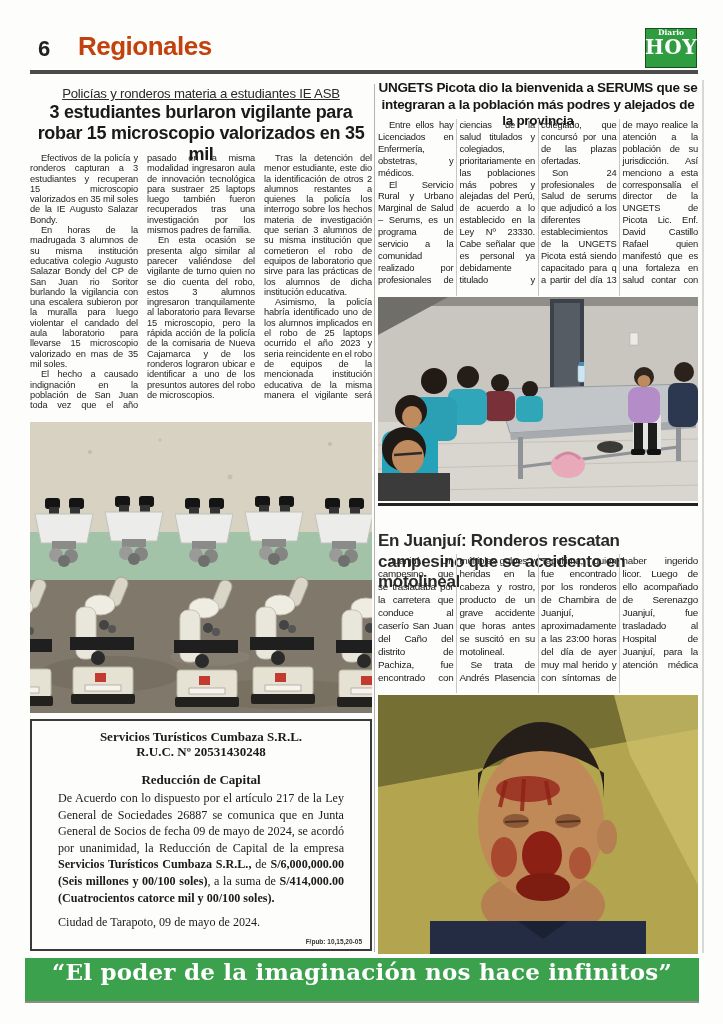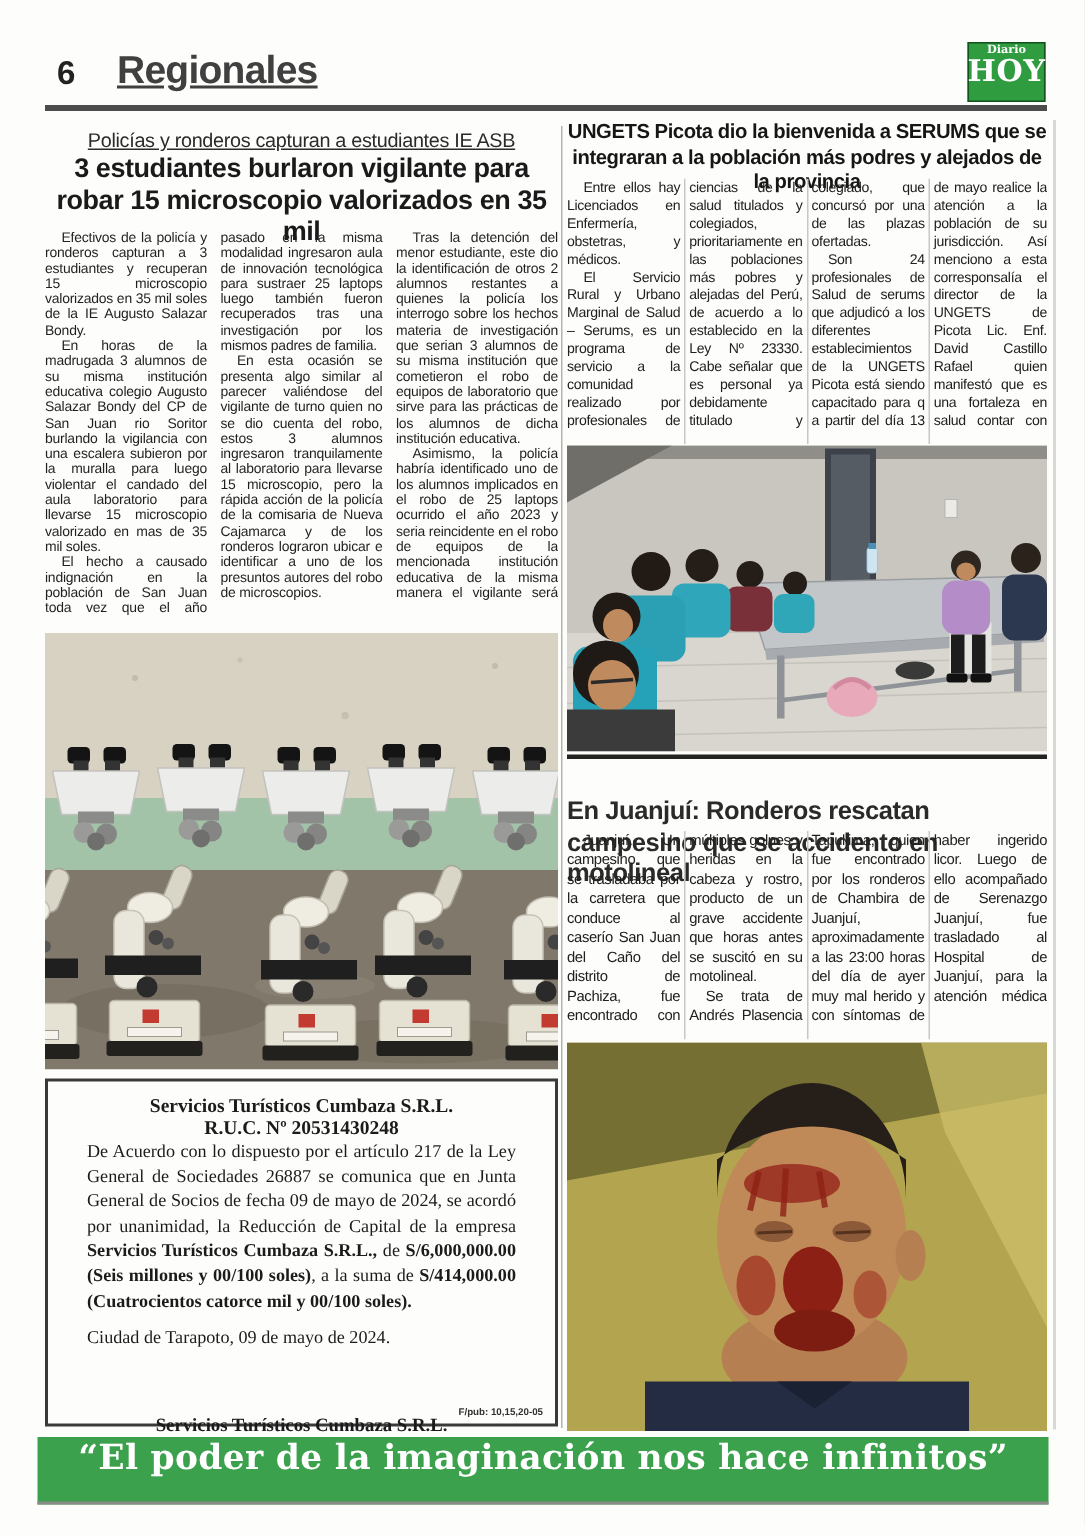--- a/index.html
+++ b/index.html
@@ -1,20 +1,20 @@
 <!DOCTYPE html>
 <html><head>
 <meta charset="utf-8">
 <style>
   html,body{margin:0;padding:0;background:#e9e9e7;}
   .page{position:relative;width:723px;height:1024px;margin:0 auto;background:#fdfdfb;overflow:hidden;
         font-family:"Liberation Sans",sans-serif;color:#1c1c1c;}
   
   .pagenum{position:absolute;left:38px;top:36px;font-size:22px;font-weight:bold;color:#222;}
-  .section{position:absolute;left:78px;top:31px;font-size:26px;font-weight:bold;letter-spacing:-.5px;color:#404040;text-decoration:underline;}
+  .section{position:absolute;left:78px;top:31px;font-size:26px;font-weight:bold;letter-spacing:-.5px;color:#c2410c;}
   .date{position:absolute;right:88px;top:41px;font-size:15px;color:#222;letter-spacing:-.3px;}
   .logo{position:absolute;left:645px;top:28px;width:52px;height:40px;background:#2e9c3f;border:1px solid #11521d;
         display:flex;flex-direction:column;align-items:center;justify-content:flex-start;box-sizing:border-box;}
   .logo .t{font-size:7.5px;font-weight:bold;color:#fff;font-family:"DejaVu Serif",serif;line-height:8px;}
   .logo .m{font-size:20px;font-weight:bold;color:#fff;font-family:"DejaVu Serif",serif;line-height:21px;letter-spacing:.5px;}
   .hrule{position:absolute;left:30px;top:70px;width:668px;height:4px;background:#4c4c4c;}
   
   .vdiv{position:absolute;left:374px;top:84px;width:1px;height:868px;background:#b3b3b0;}
   .vedge{position:absolute;left:702px;top:80px;width:2px;height:873px;background:#d8d8d5;}
   
@@ -64,21 +64,21 @@
   <div class="pagenum">6</div>
   <div class="section">Regionales</div>
   <div class="logo">
     <span class="t">Diario</span>
     <span class="m">HOY</span>
   </div>
   <div class="hrule"></div>
   <div class="vdiv"></div>
   <div class="vedge"></div>
 
-  <div class="kicker"><span>Policías y ronderos capturan a estudiantes IE ASB</span></div>
+  <div class="kicker"><span>Policías y ronderos materia a estudiantes IE ASB</span></div>
   <div class="head-l">3 estudiantes burlaron vigilante para robar 15 microscopio valorizados en 35 mil</div>
   <div class="body3">
     <p>Efectivos de la policía y ronderos capturan a 3 estudiantes y recuperan 15 microscopio valorizados en 35 mil soles de la IE Augusto Salazar Bondy.</p>
     <p>En horas de la madrugada 3 alumnos de su misma institución educativa colegio Augusto Salazar Bondy del CP de San Juan rio Soritor burlando la vigilancia con una escalera subieron por la muralla para luego violentar el candado del aula laboratorio para llevarse 15 microscopio valorizado en mas de 35 mil soles.</p>
     <p>El hecho a causado indignación en la población de San Juan toda vez que el año pasado en la misma modalidad ingresaron aula de innovación tecnológica para sustraer 25 laptops luego también fueron recuperados tras una investigación por los mismos padres de familia.</p>
     <p>En esta ocasión se presenta algo similar al parecer valiéndose del vigilante de turno quien no se dio cuenta del robo, estos 3 alumnos ingresaron tranquilamente al laboratorio para llevarse 15 microscopio, pero la rápida acción de la policía de la comisaria de Nueva Cajamarca y de los ronderos lograron ubicar e identificar a uno de los presuntos autores del robo de microscopios.</p>
     <p>Tras la detención del menor estudiante, este dio la identificación de otros 2 alumnos restantes a quienes la policía los interrogo sobre los hechos materia de investigación que serian 3 alumnos de su misma institución que cometieron el robo de equipos de laboratorio que sirve para las prácticas de los alumnos de dicha institución educativa.</p>
     <p>Asimismo, la policía habría identificado uno de los alumnos implicados en el robo de 25 laptops ocurrido el año 2023 y seria reincidente en el robo de equipos de la mencionada institución educativa de la misma manera el vigilante será investigado trascendió. (M. Raymundo)</p>
   </div>
 
@@ -127,20 +127,21 @@
     <use href="#scopeB" x="-10" y="205"></use>
     <use href="#scopeB" x="72" y="203"></use>
     <use href="#scopeB" x="176" y="206"></use>
     <use href="#scopeB" x="252" y="203"></use>
     <use href="#scopeB" x="338" y="206"></use>
   </svg>
 
   <div class="legal">
     <div class="c1">Servicios Turísticos Cumbaza S.R.L.</div>
     <div class="c1">R.U.C. Nº 20531430248</div>
+    <div class="sub">Reducción de Capital</div>
     <div class="bd"><span>De Acuerdo con lo dispuesto por el artículo 217 de la Ley General de Sociedades 26887 se comunica que en Junta General de Socios de fecha 09 de mayo de 2024, se acordó por unanimidad, la Reducción de Capital de la empresa </span><span class="b">Servicios Turísticos Cumbaza S.R.L., </span><span>de </span><span class="b">S/6,000,000.00 (Seis millones y 00/100 soles)</span><span>, a la suma de </span><span class="b">S/414,000.00 (Cuatrocientos catorce mil y 00/100 soles)</span><span class="b">.</span></div>
     <div class="dl">Ciudad de Tarapoto, 09 de mayo de 2024.</div>
     <div class="sig">
       <div>Servicios Turísticos Cumbaza S.R.L.</div>
       <div>Gerente General</div>
     </div>
     <div class="pub">F/pub: 10,15,20-05</div>
   </div>
 
   <div class="head-serums">UNGETS Picota dio la bienvenida a SERUMS que se integraran a la población más podres y alejados de la provincia</div>

